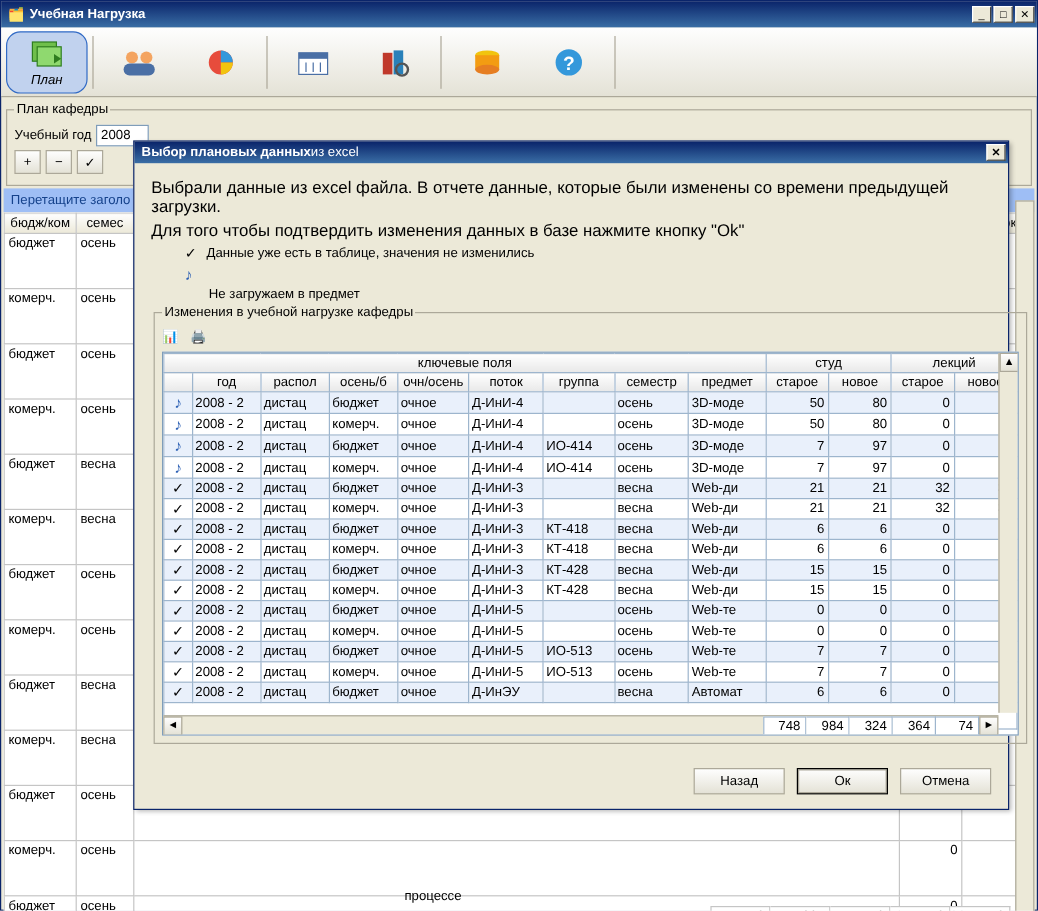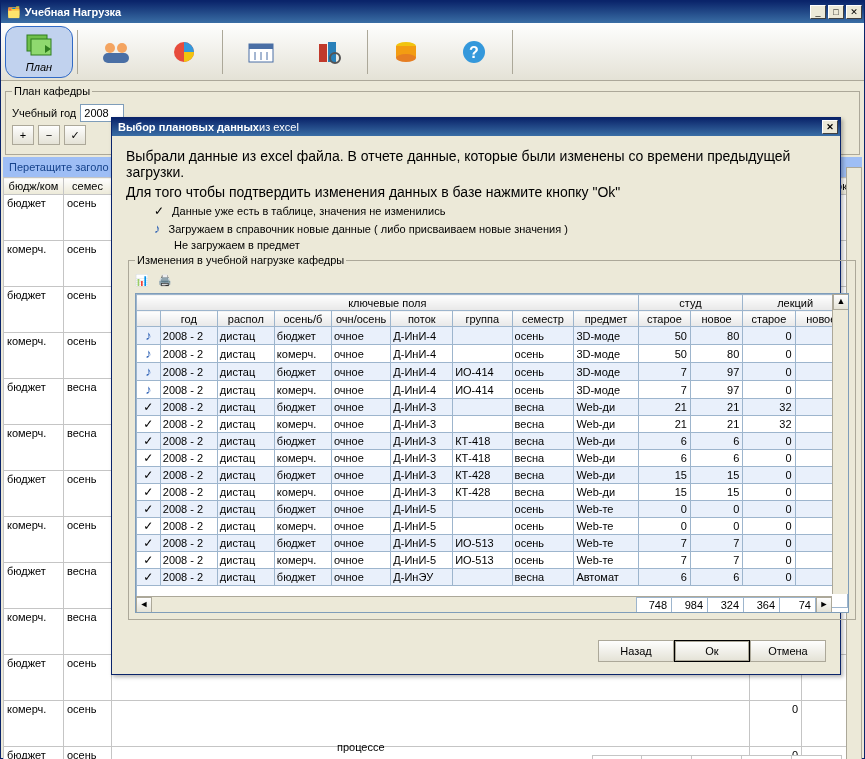--- a/index.html
+++ b/index.html
@@ -47,21 +47,21 @@
 .data-grid td.num { text-align:right; padding-right:3px;}
 .data-grid tr.alt td { background:#e9f0fb; }
 .data-grid .ico-cell { width:18px; text-align:center; }
 .grid-wrap { border:1px solid #7f9db9; background:#fff; height:320px; overflow:hidden; position:relative;}
 .grid-scroll { position:absolute; right:0; top:0; bottom:18px; width:16px; background:#ece9d8; border-left:1px solid #aca899;}
 .grid-scroll-h { position:absolute; bottom:0; left:0; right:16px; height:16px; background:#ece9d8; border-top:1px solid #aca899; display:flex; align-items:center;}
 .scroll-btn { width:16px; height:16px; background:linear-gradient(#fefefe,#e4e2d6); border:1px solid #aca899; font-size:9px; text-align:center; line-height:13px;}
 .totals-box { display:flex; gap:0; font-size:11px; margin-left:auto;}
 .totals-box span { border:1px solid #9db5cd; border-left:none; padding:1px 4px; background:#fff; min-width:36px; text-align:right;}
 .totals-box span:first-child { border-left:1px solid #9db5cd;}
-.dlg-buttons { display:flex; justify-content:flex-end; padding: 10px 14px 12px; }
+.dlg-buttons { display:flex; justify-content:flex-end; gap:10px; padding: 10px 14px 12px; }
 .dlg-btn { width: 76px; height: 22px; background: linear-gradient(#fefefe,#e4e2d6); border: 1px solid #aca899; font-family: inherit; font-size: 11px; cursor:pointer;}
 .dlg-btn.default { border:1px solid #000; box-shadow:0 0 0 1px #aca899 inset;text-align:center;}
 .main-scroll-v { position:absolute; right:2px; top:86px; bottom:2px; width:16px; background:#ece9d8; border:1px solid #aca899;}
 .main-totals { position:absolute; bottom:22px; right:22px; display:flex;}
 .main-totals span { border:1px solid #c5c5c5; border-left:none; padding:2px 4px; background:#fff; min-width:50px; text-align:right; font-size:11px;}
 .main-totals span:first-child { border-left:1px solid #c5c5c5;}
 </style>
 </head>
 <body>
 
@@ -281,21 +281,20 @@
     </div>
     <div class="dlg-body">
       <p class="info-text">Выбрали данные из excel файла. В отчете данные, которые были изменены со времени предыдущей загрузки.</p>
       <p class="info-text">Для того чтобы подтвердить изменения данных в базе нажмите кнопку "Ok"</p>
       <div class="legend-item">
           <span class="tick">✓</span>
           <span>Данные уже есть в таблице, значения не изменились</span>
         </div>
       <div class="legend-item">
           <span class="note">♪</span>
-          <span>Загружаем в справочник новые данные ( либо присваиваем новые значения )</span>
         </div>
       <div class="legend-item">
           <span class="blank-ico"></span>
           <span>Не загружаем в предмет</span>
         </div>
 
       <fieldset>
         <legend>Изменения в учебной нагрузке кафедры</legend>
         <div class="tool-row">
           <span>📊</span>

